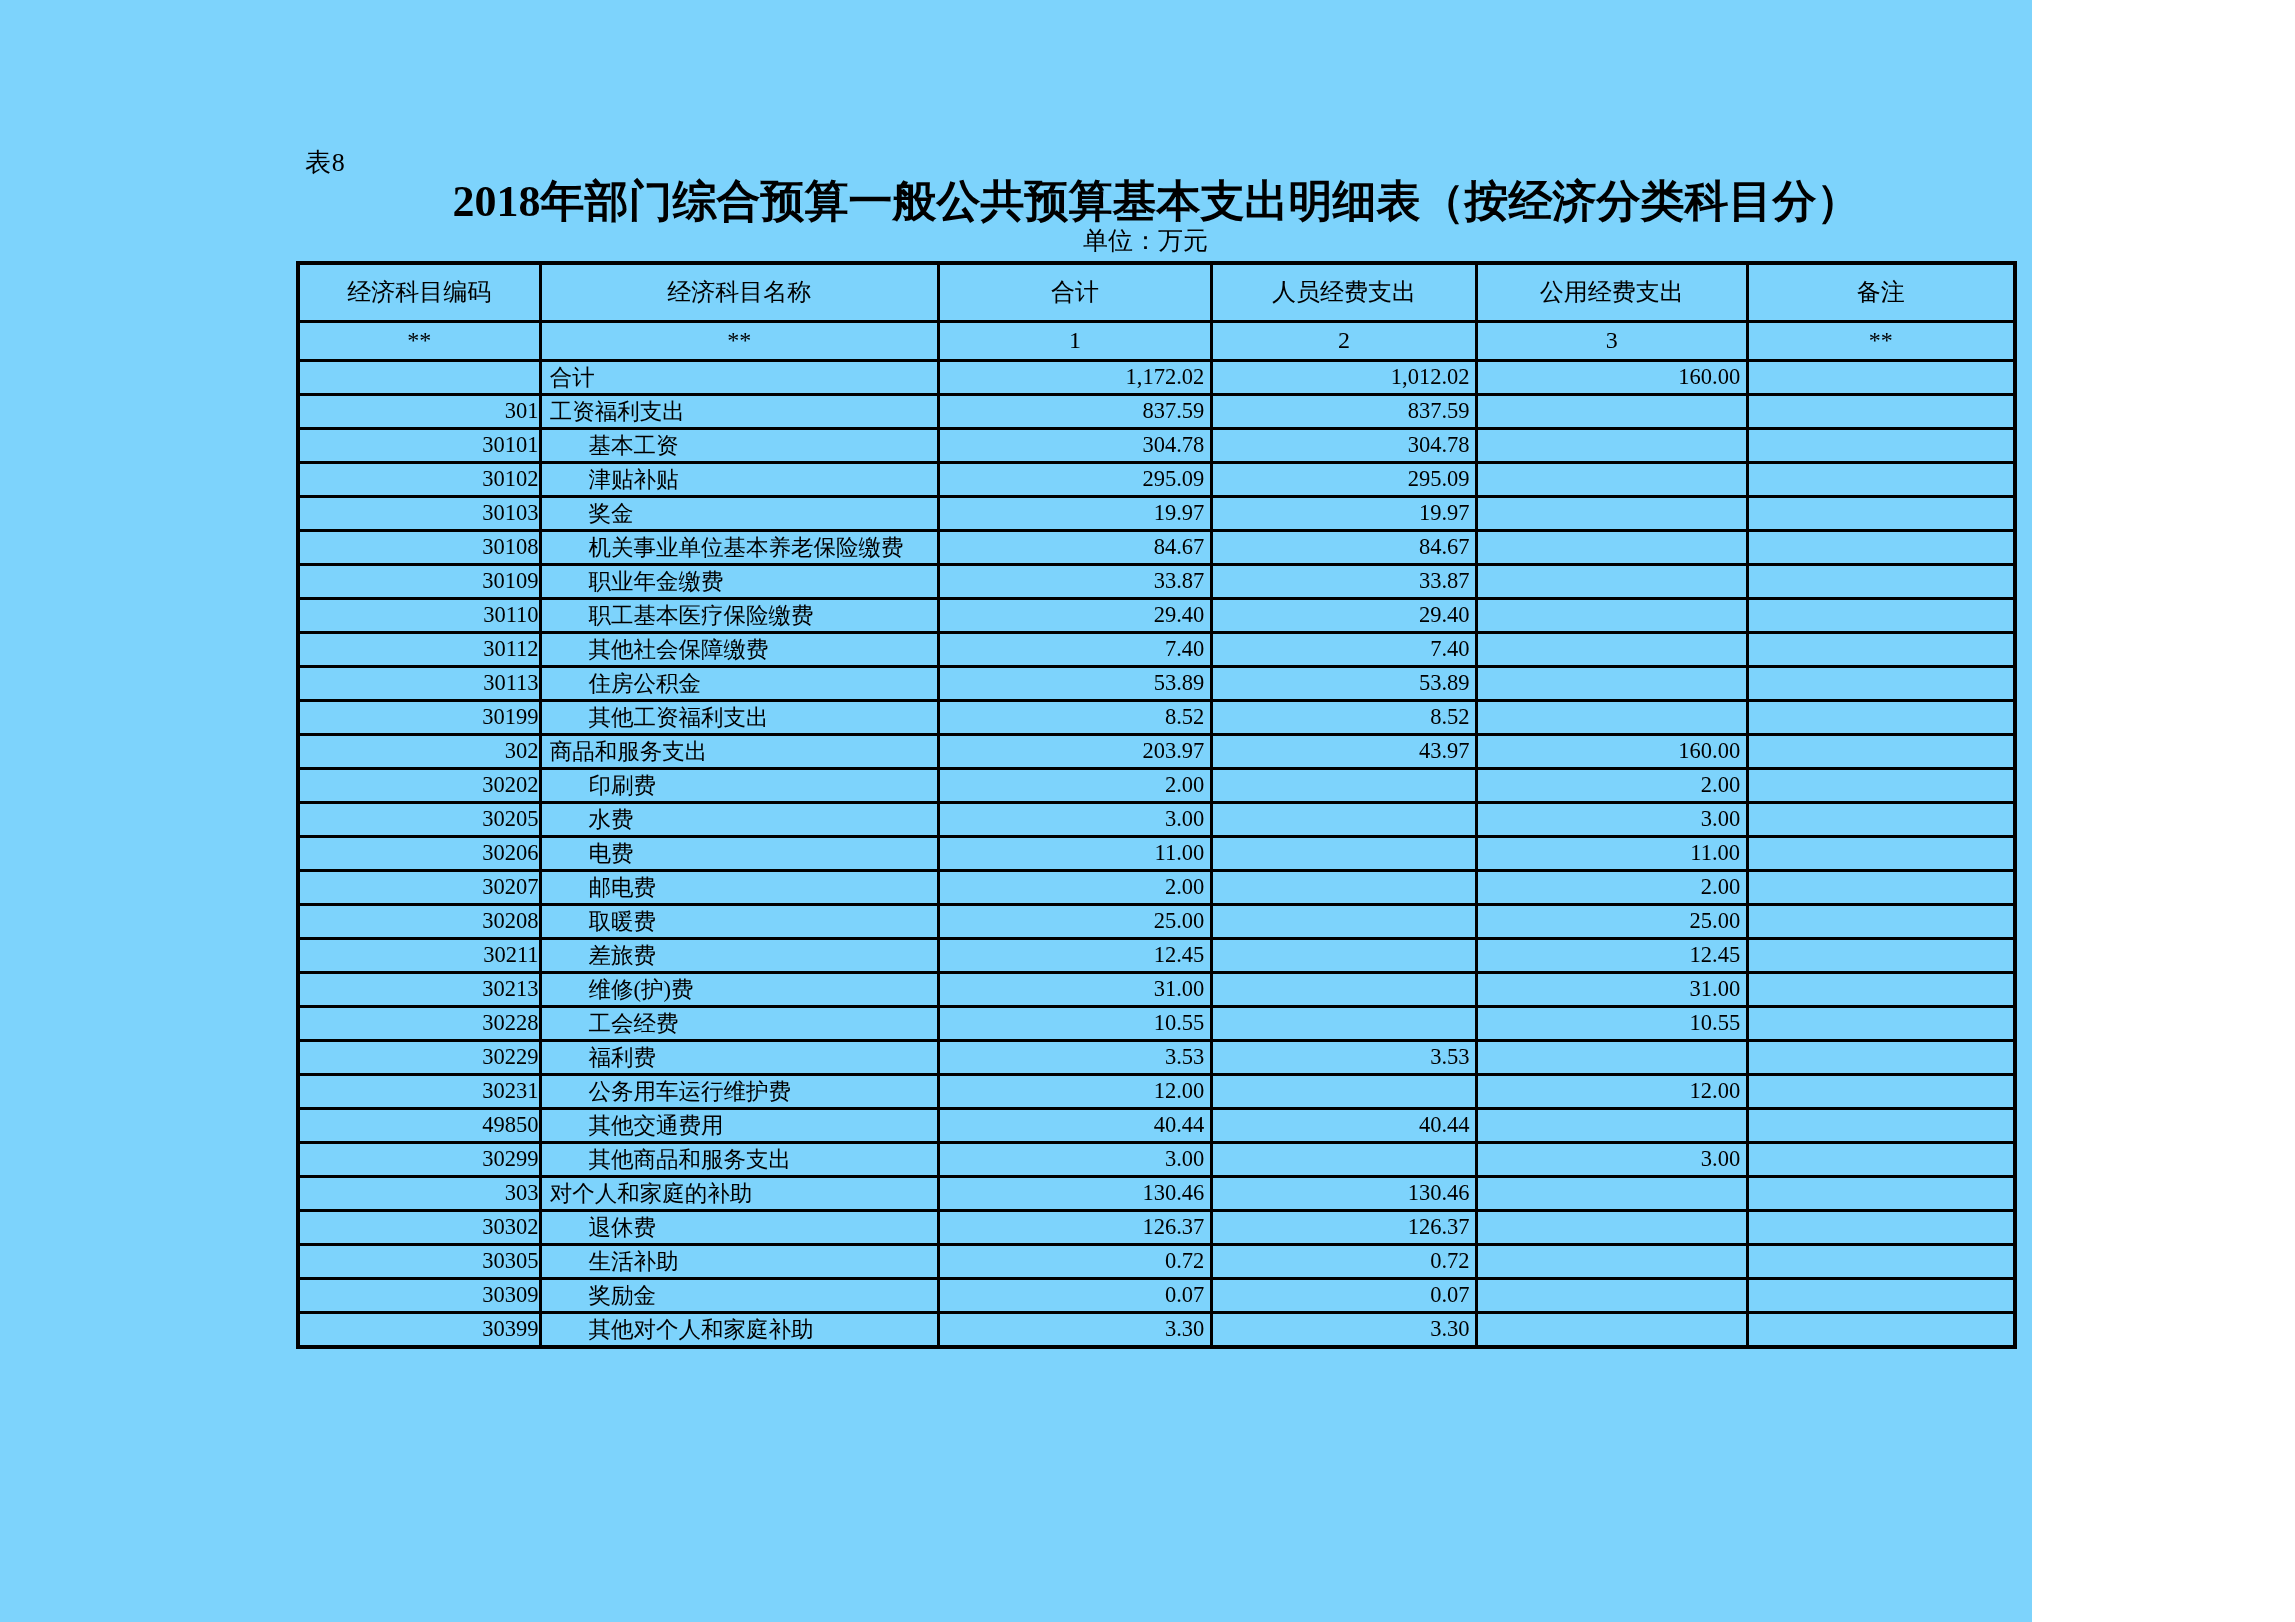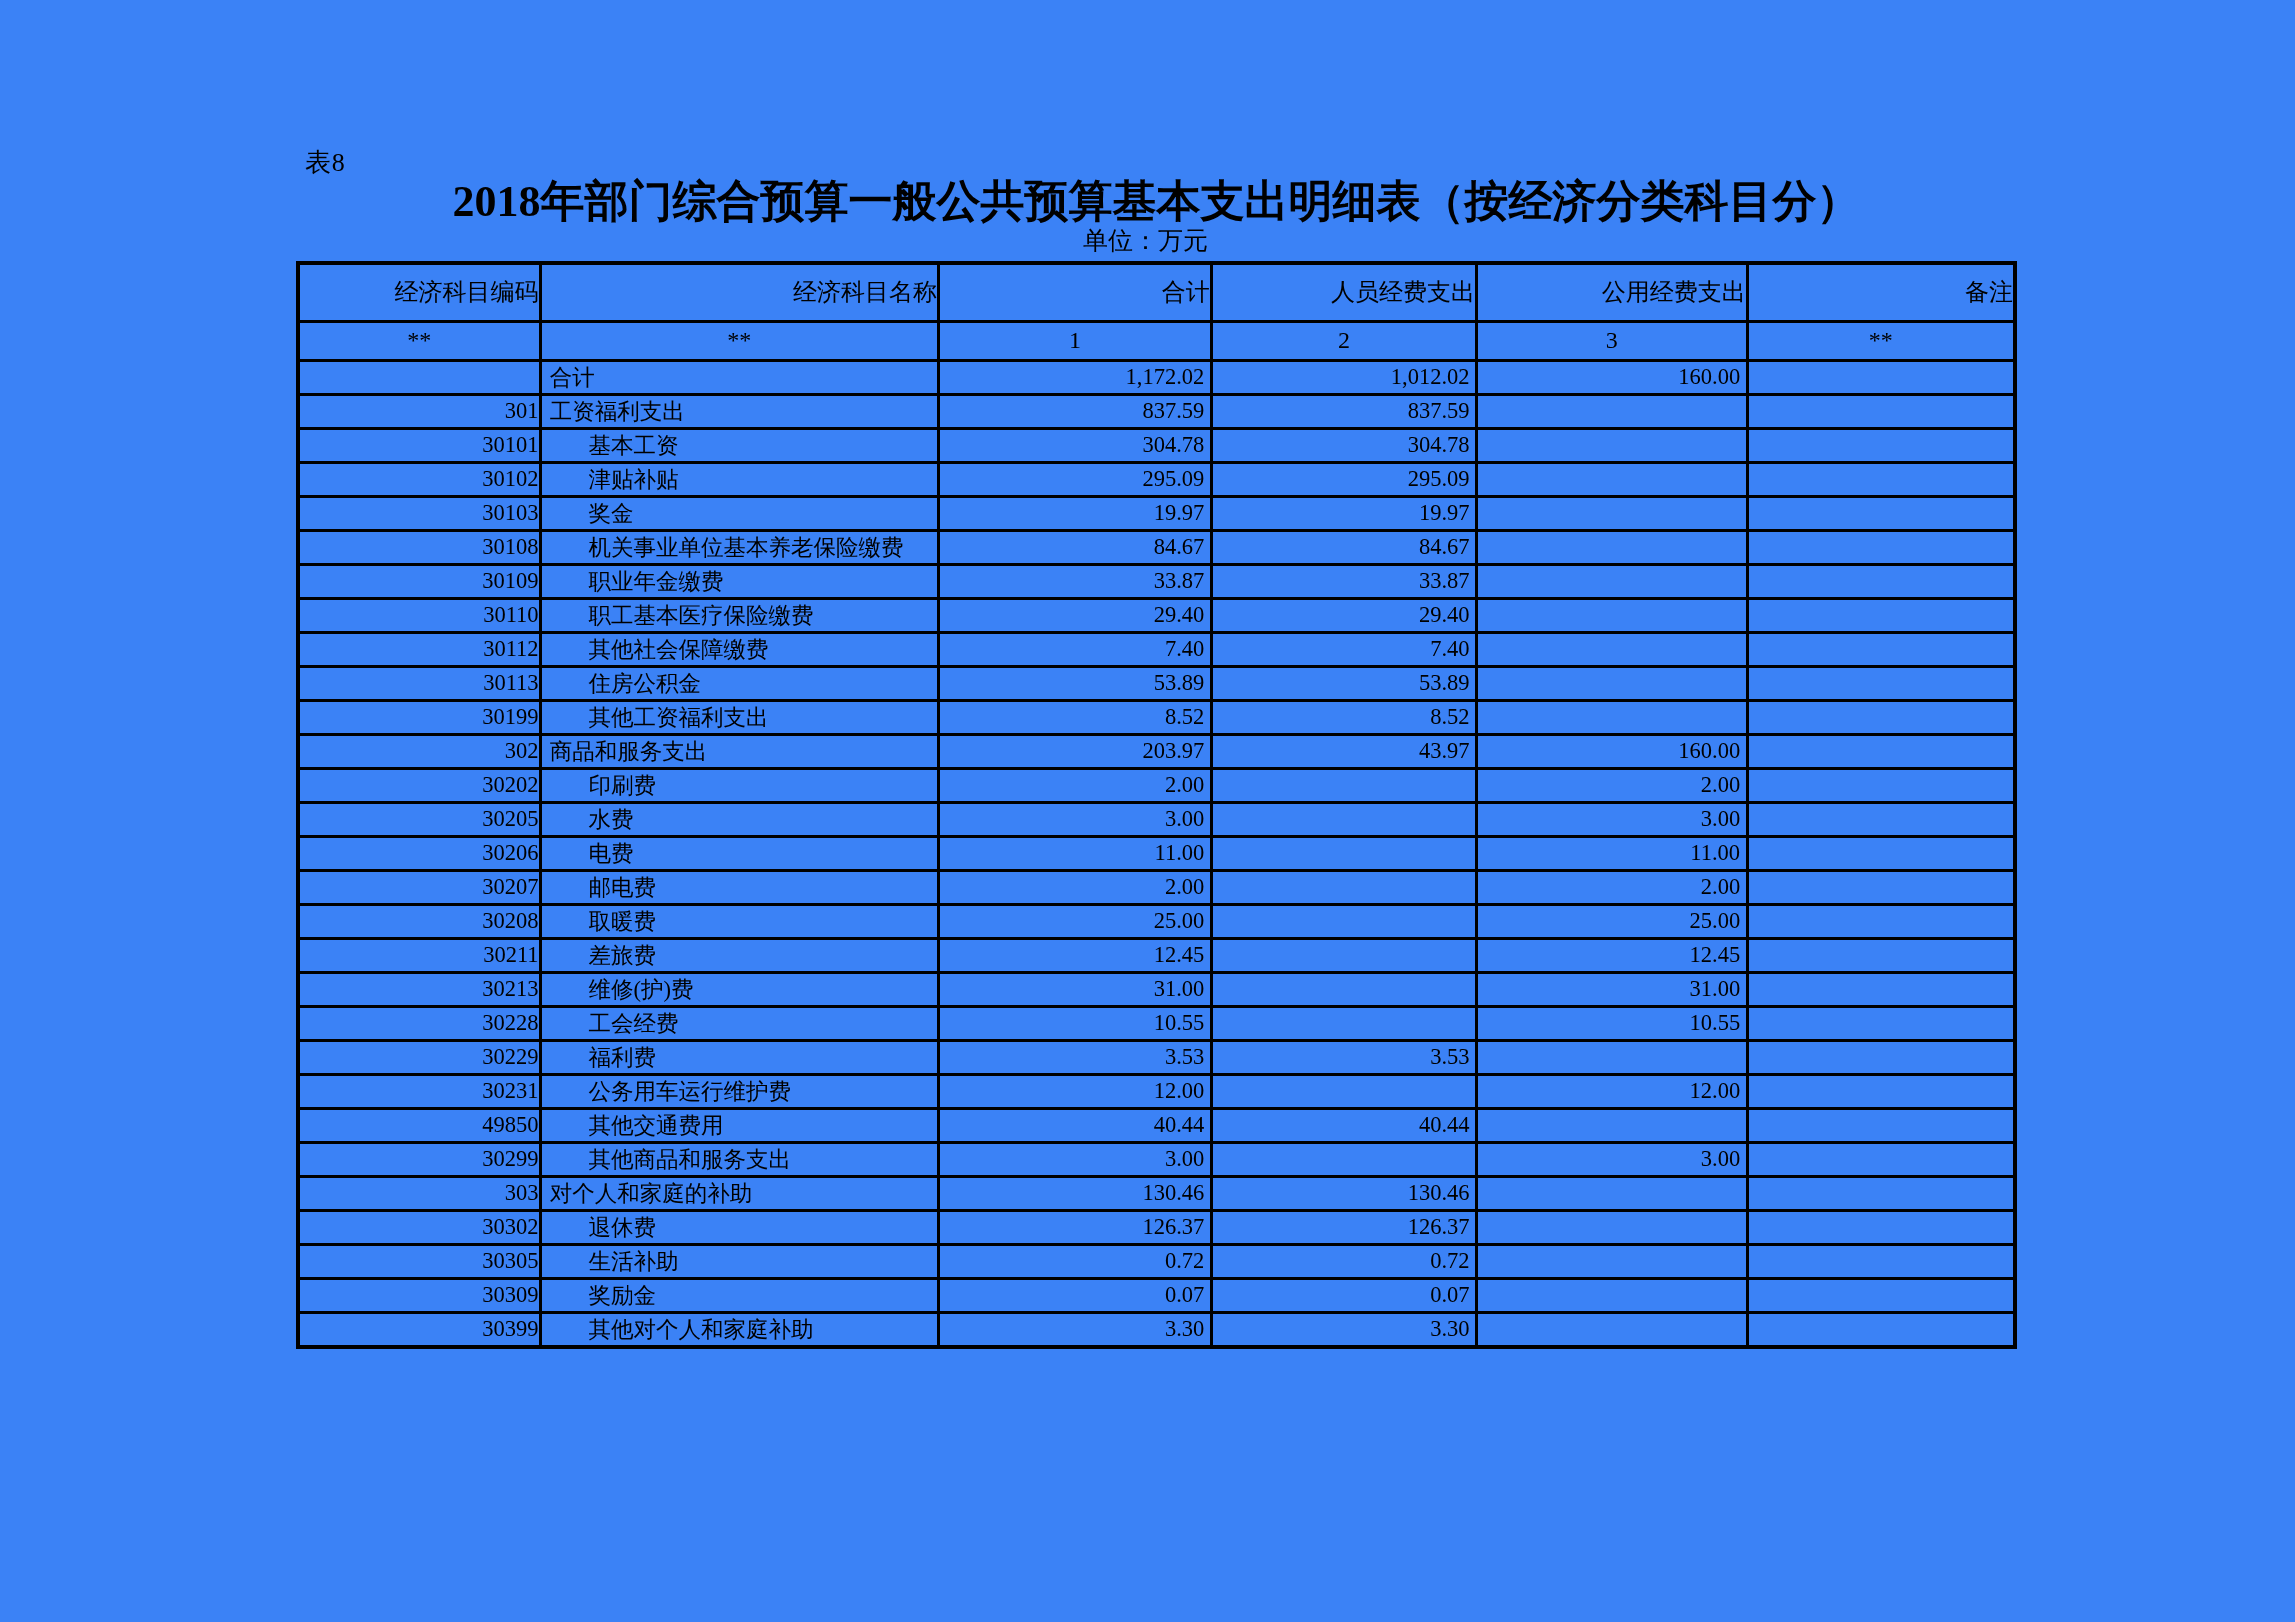--- a/index.html
+++ b/index.html
@@ -1,21 +1,21 @@
 <!DOCTYPE html>
 <html style="font-size:11px"><head>
 <meta charset="utf-8">
 <style>
   * { margin: 0; padding: 0; box-sizing: border-box; }
   html, body { background: #ffffff; }
   #page {
     position: relative;
-    width: 2295px;
+    width: 2032px;
     height: 1623px;
-    background: #3b82f6;
+    background: #7dd3fc;
     color: #000000;
     font-family: "Liberation Serif", "DejaVu Serif", serif;
     overflow: hidden;
   }
   .form-label {
     position: absolute;
     left: 305px;
     top: 145px;
     font-size: 26px;
     letter-spacing: 0.7px;
@@ -57,21 +57,21 @@
   col.c-code  { width: 14.10%; }
   col.c-name  { width: 23.21%; }
   col.c-total { width: 15.88%; }
   col.c-pers  { width: 15.45%; }
   col.c-pub   { width: 15.76%; }
   col.c-note  { width: 15.60%; }
   tr.hdr th {
     height: 58px;
     font-weight: 400;
     font-size: 24px;
-    text-align: right;
+    text-align: center;
   }
   tr.code-hdr th {
     height: 39px;
     font-weight: 400;
     font-size: 24px;
     text-align: center;
   }
   tbody td { height: 32px; }
   td.code { text-align: right; padding-left: 6.8px; }
   td.name { text-align: left; padding-left: 8.2px; }

